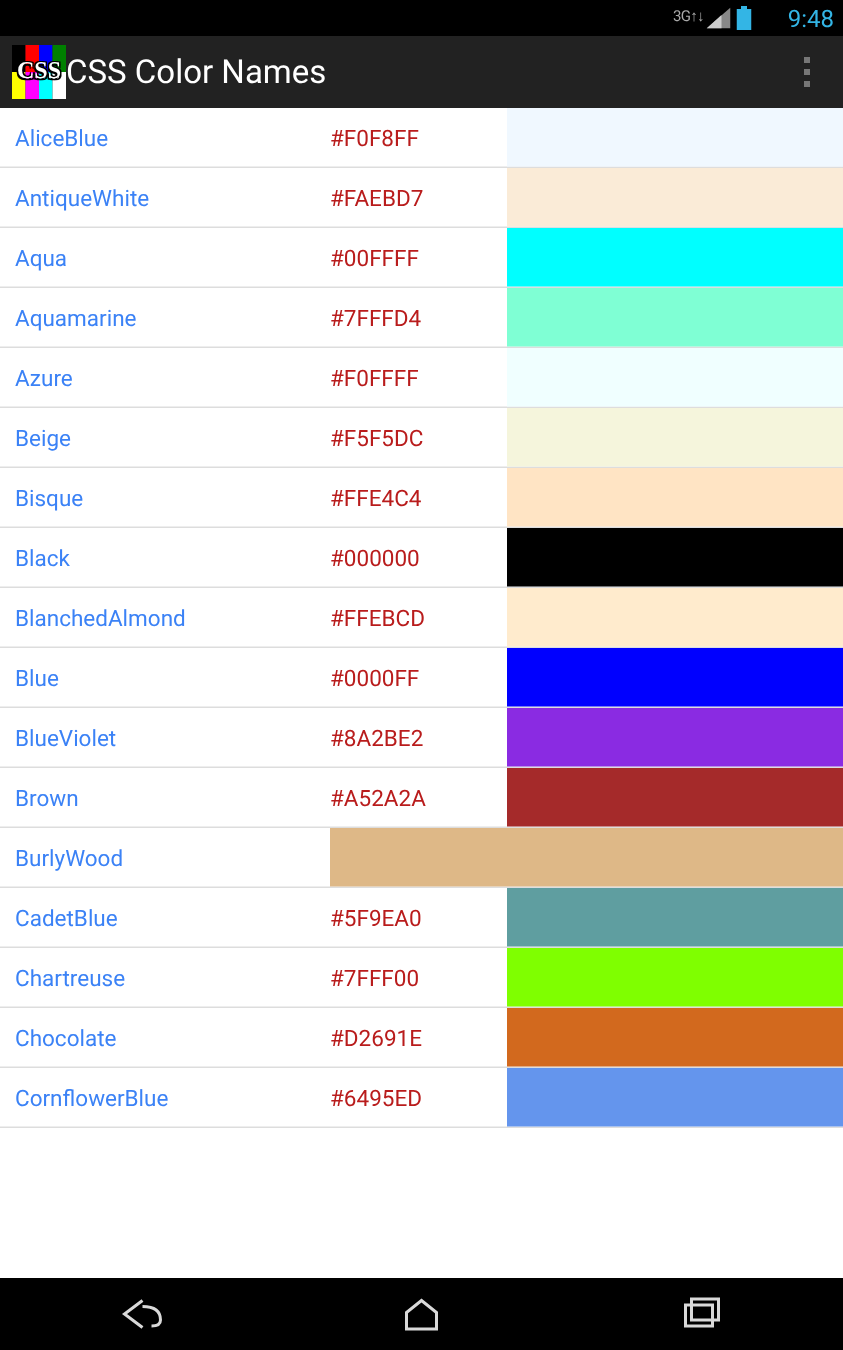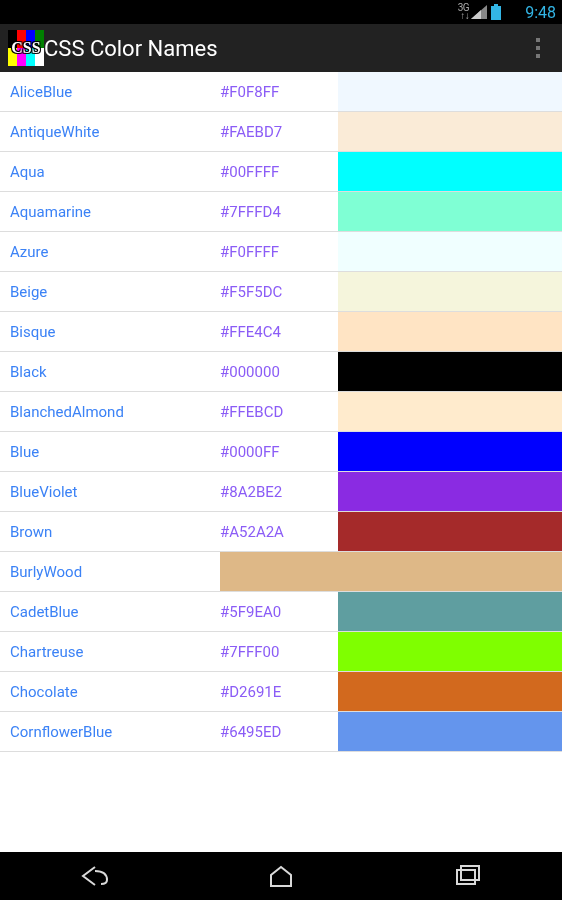--- a/index.html
+++ b/index.html
@@ -2,21 +2,21 @@
 <html><head>
 <meta charset="utf-8">
 <style>
   * { margin: 0; padding: 0; box-sizing: border-box; }
   html, body { width: 562px; height: 900px; font-family: Roboto, "Helvetica Neue", Arial, sans-serif; background: #fff; overflow: hidden; }
   .screen { width: 100%; height: 100%; display: flex; flex-direction: column; background:#000;}
   
   .status-bar { height: 24px; background: #000; color: #fff; display: flex; align-items: center; justify-content: flex-end; padding: 0 6px; font-size: 13px; gap:4px;}
   .status-bar .sig,.status-bar .bat{display:inline-block;}
   .status-bar .clock{color:#33b5e5; font-size:16px; margin-left:20px;}
-  .status-bar .threeg{font-size:10px; color:#aaa; letter-spacing:-0.5px; margin-right:-2px; display:flex; flex-direction:column; align-items:flex-end; line-height:8px;}
+  .status-bar .threeg{font-size:10px; color:#aaa; letter-spacing:-0.5px; margin-right:-2px; display:flex; flex-direction:row; align-items:flex-end; line-height:8px;}
   .status-bar svg{display:block;}
   
   .action-bar { height: 48px; background: #222; display: flex; align-items: center; padding: 0 8px; gap:0; }
   .app-icon { width: 36px; height: 36px; display:flex; flex-wrap:wrap; position:relative; }
   .app-icon .cell{flex:0 0 25%; height:50%;}
   .app-icon .c1{background:#000;}
   .app-icon .c2{background:#f00;}
   .app-icon .c3{background:#00f;}
   .app-icon .c4{background:#008000;}
   .app-icon .c5{background:#ff0;}
@@ -25,21 +25,21 @@
   .app-icon .c8{background:#fff;}
   .app-icon .css-label{position:absolute; inset:0; display:flex; align-items:center; justify-content:center; font-weight:900; font-family:Georgia,"Times New Roman",serif; font-size:16px; color:#fff; text-shadow:1px 1px 0 #000,-1px -1px 0 #000,1px -1px 0 #000,-1px 1px 0 #000; letter-spacing:0px;}
   .app-title { color: #fff; font-size: 22px; flex:1;}
   .overflow { width:32px; display:flex; align-items:center; justify-content:center; }
   .overflow .dot{width:4px;height:4px;background:#777;margin:2px 0;}
   .overflow .dots{display:flex;flex-direction:column;align-items:center;}
   
   .list { flex:1; background:#fff; overflow:hidden;}
   .row { display:flex; align-items:center; height:40px; border-bottom:1px solid #ddd; }
   .row .name { width: 220px; padding-left:10px; font-size:15px; color:#3b82f6;}
-  .row .hex  { width: 118px; font-size:15px; color:#8b5cf6;}
+  .row .hex  { width: 118px; font-size:15px; color:#b91c1c;}
   .row .swatch{ flex:1; height:100%; }
   
   .nav-bar { height: 48px; background: #000; display:flex; align-items:center; justify-content:space-around;}
   .nav-bar svg{opacity:.85;}
   .nav-btn{width:120px; display:flex; align-items:center; justify-content:center; height:100%;}
 </style>
 </head>
 <body>
 
 <div class="screen">

